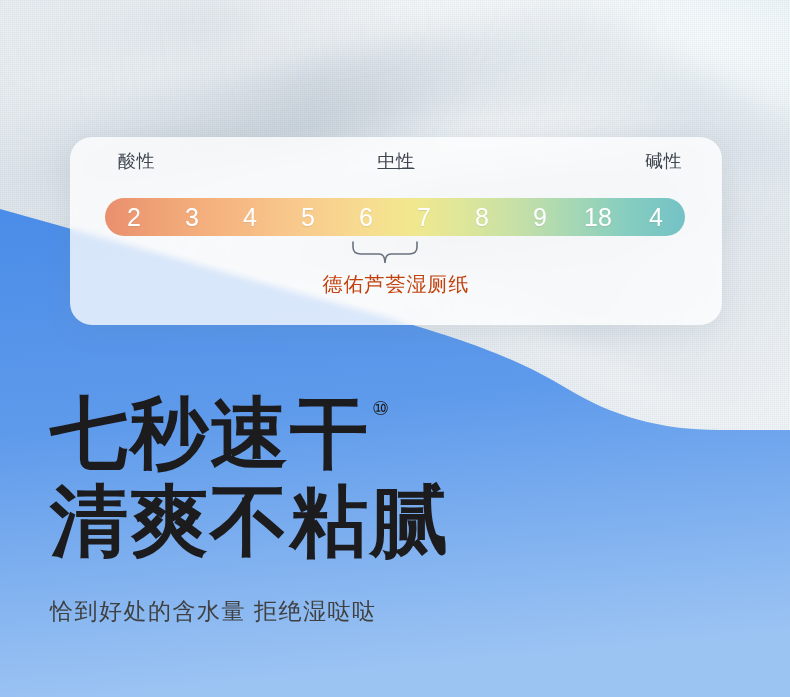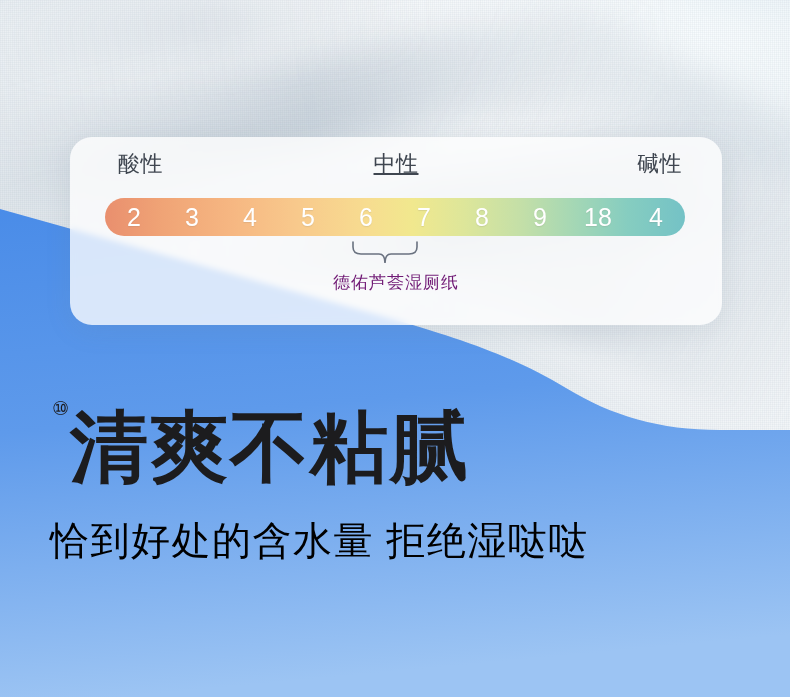--- a/index.html
+++ b/index.html
@@ -71,21 +71,21 @@
     background:rgba(255,255,255,.78);
     box-shadow:0 6px 26px rgba(110,130,150,.13);
     backdrop-filter:blur(3px);
   }
 
   .ph-legend {
     position:absolute; left:0; top:12px; width:652px; height:26px;
   }
   .ph-legend span {
     position:absolute;
-    font-size:22px;
+    font-size:18px;
     color:#3f4650;
     letter-spacing:.5px;
     white-space:nowrap;
   }
   .lg-acid    { left:48px;  }
   .lg-neutral { left:50%; transform:translateX(-50%);text-decoration:underline; }
   .lg-alk     { right:40px; }
 
   .ph-bar {
     position:absolute;
@@ -126,53 +126,53 @@
     width:68px; height:26px;
   }
   .brace svg { display:block; }
 
   .ph-product {
     position:absolute;
     left:0; top:134px; width:652px;
     text-align:center;
   }
   .ph-product span {
-    font-size:17px;
-    color:#701a75;
+    font-size:20px;
+    color:#c2410c;
     letter-spacing:1px;
   }
 
   
   .copy { position:absolute; left:50px; top:396px; width:560px; }
 
   .h-line {
     position:relative;
     font-size:78px;
     line-height:.95;
     font-weight:700;
     color:#1c1c1e;
     letter-spacing:2px;
     white-space:nowrap;
   }
-  .h-line.second { margin-top:14px;margin-left:20px; }
+  .h-line.second { margin-top:14px; }
 
   .sup-mark {
     position:absolute;
     top:4px;
     margin-left:2px;
     font-size:19px;
     font-weight:400;
     color:#1c1c1e;
     letter-spacing:0;
   }
 
   .sub-line {
-    margin-top:30px;
-    font-size:39px;
-    color:#000000;
+    margin-top:38px;
+    font-size:23px;
+    color:#404040;
     letter-spacing:1.5px;
     white-space:nowrap;
   }
 </style>
 </head>
 <body>
 
 <div id="stage">
 
   <div class="bg-base">
@@ -229,19 +229,19 @@
       </svg>
     </div>
 
     <div class="ph-product">
       <span>德佑芦荟湿厕纸</span>
     </div>
   </div>
 
   <div class="copy">
     <div class="h-line first">
-      <span class="sup-mark">⑩</span>
+      <span>七秒速干</span><span class="sup-mark">⑩</span>
     </div>
     <div class="h-line second">清爽不粘腻</div>
     <div class="sub-line">恰到好处的含水量 拒绝湿哒哒</div>
   </div>
 
 </div>
 
 </body></html>

